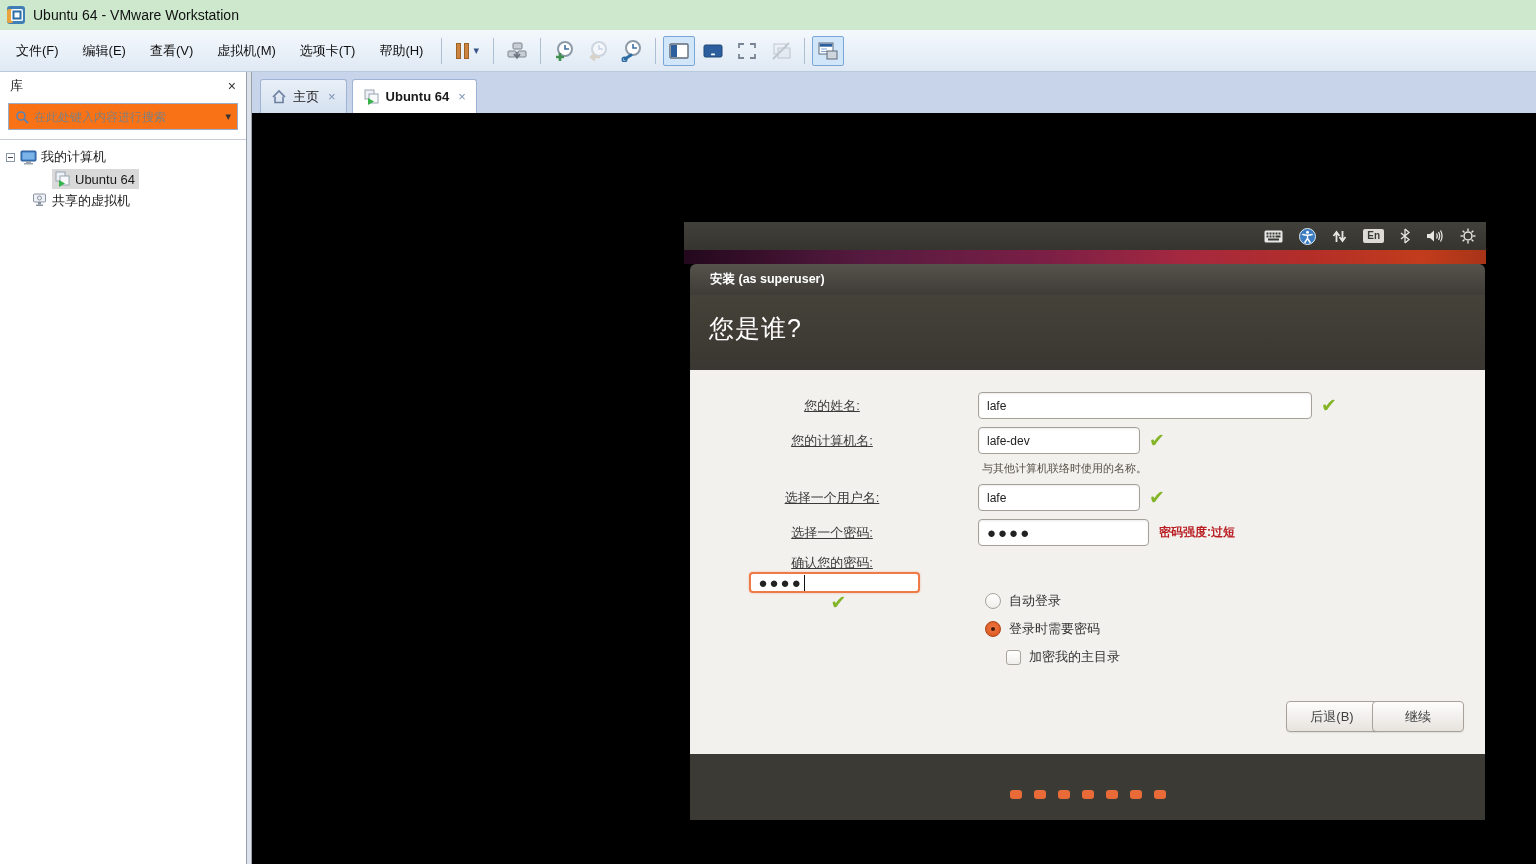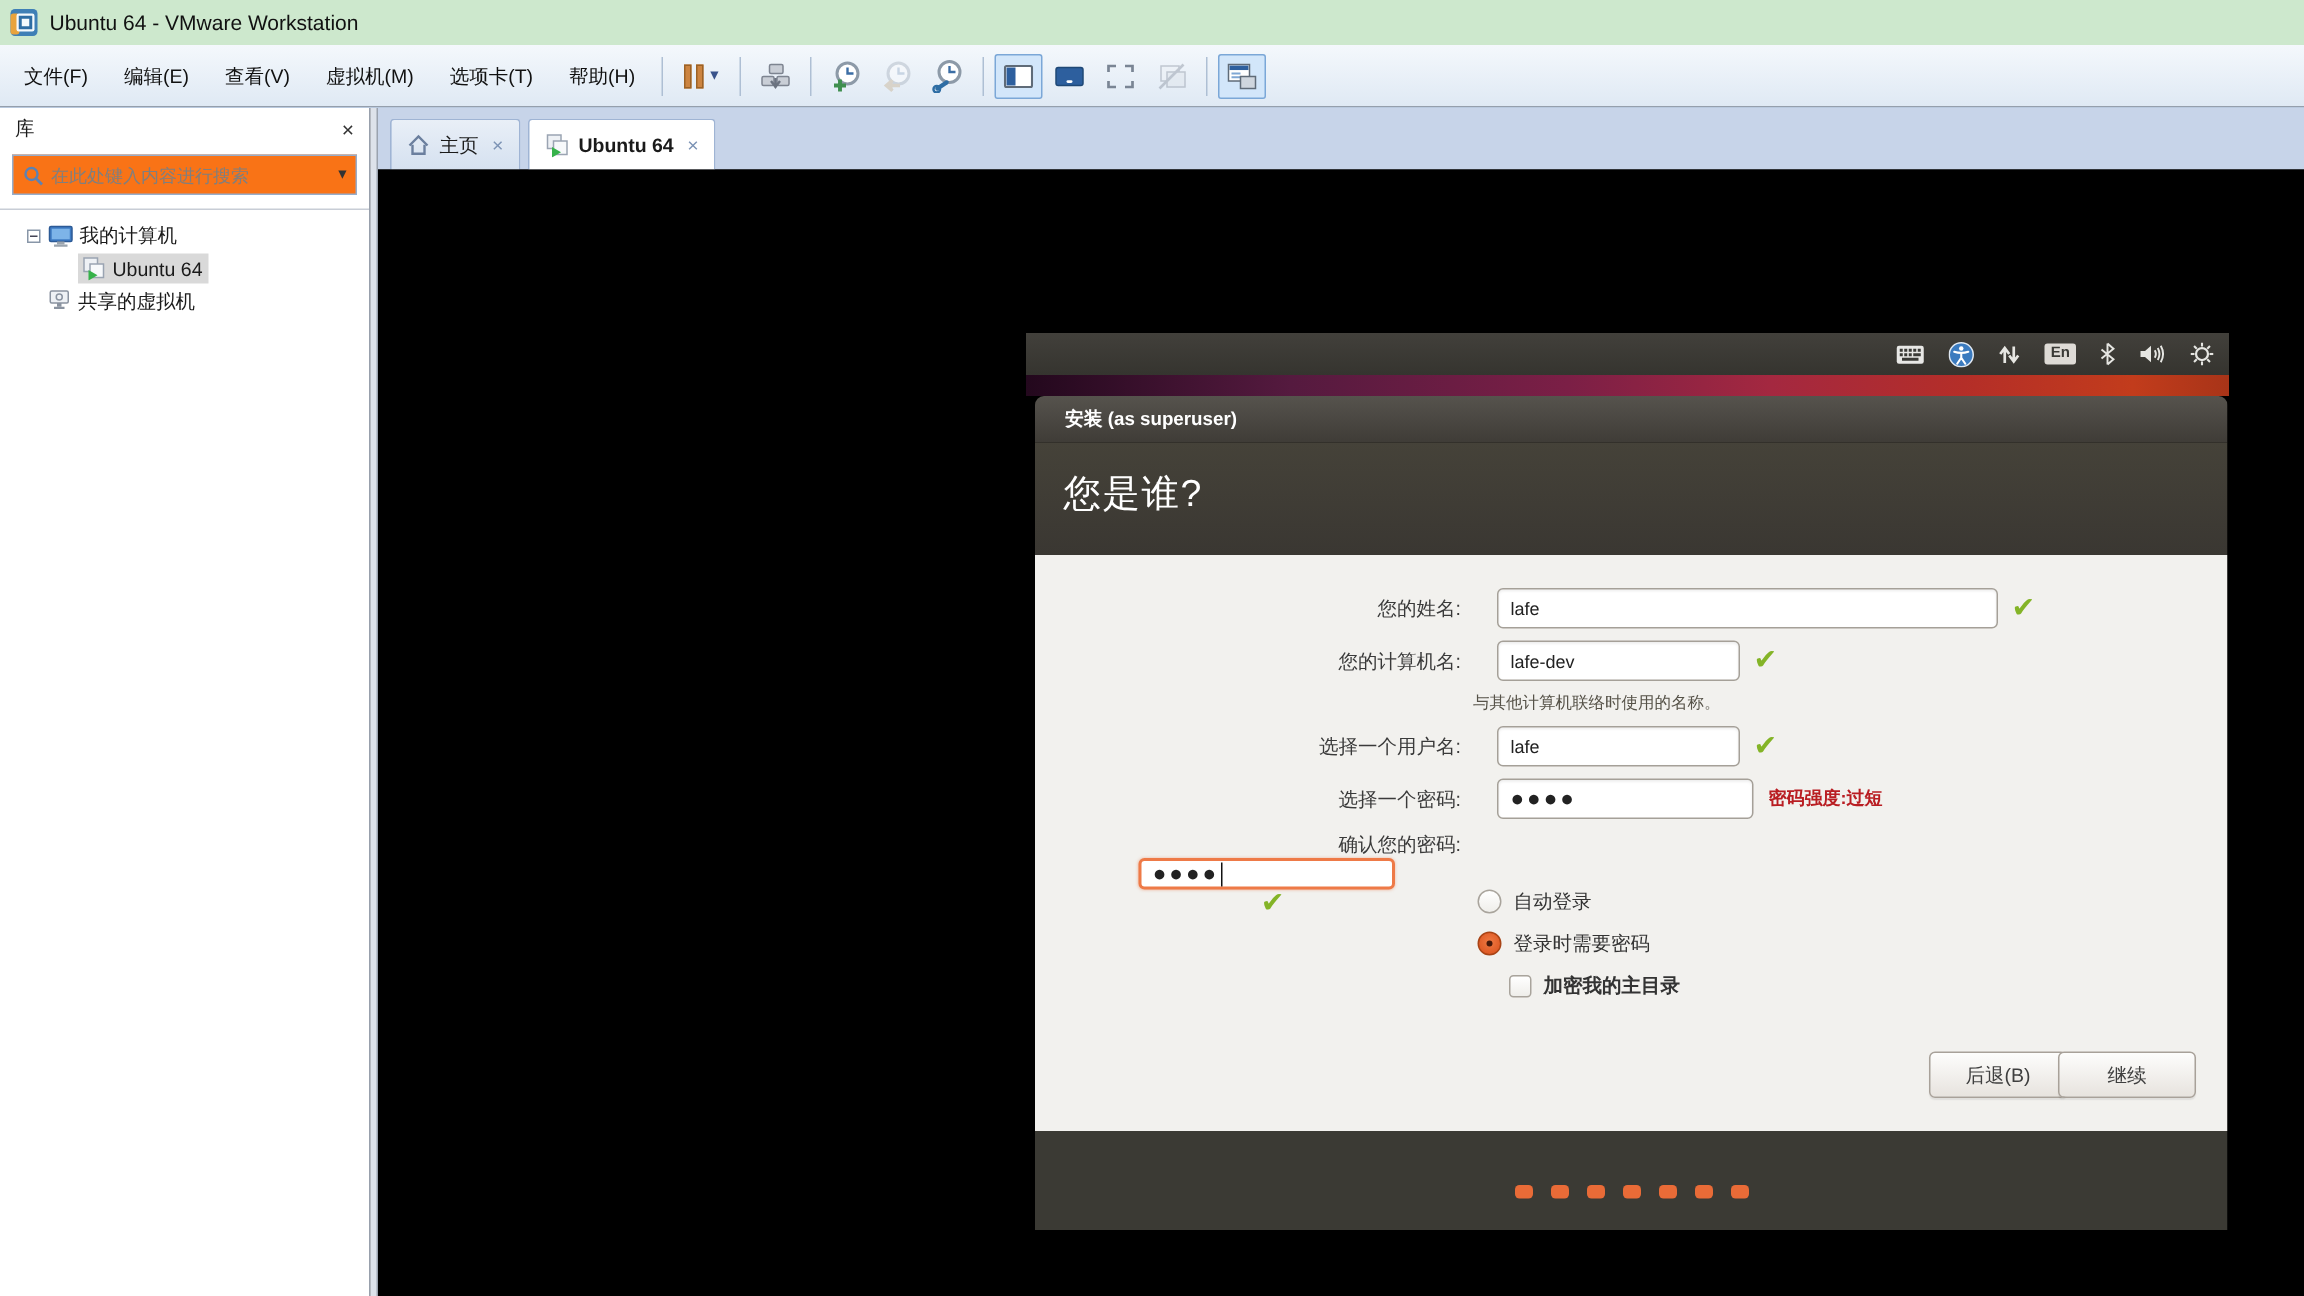--- a/index.html
+++ b/index.html
@@ -61,21 +61,21 @@
   .inst { margin-left:6px; width:795px; height:556px; border-radius:6px 6px 0 0; overflow:hidden; display:flex; flex-direction:column; }
   .inst-titlebar { height:31px; flex:none; background:linear-gradient(#56534d,#3f3c37); color:#fff; font-weight:bold; font-size:12.5px; display:flex; align-items:center; padding-left:20px; }
   .inst-header { height:75px; flex:none; background:linear-gradient(#454239,#3a3732); color:#fff; padding:17px 0 0 19px; }
   .inst-header h1 { font-size:25px; font-weight:normal; letter-spacing:1px; }
   .form { flex:none; height:384px; background:#f2f1ee; position:relative; font-size:13px; color:#333; }
   .inst-footer { flex:1; background:#3b3a34; display:flex; justify-content:center; }
   .dots { display:flex; gap:12px; margin-top:36px; height:9px; }
   .dot { width:12px; height:9px; border-radius:3px; background:#e96b37; }
 
   .irow { position:absolute; left:0; display:flex; align-items:center; height:27px; }
-  .ilabel { width:284px; text-align:right; margin-right:24px; flex:none; color:#3a3a3a; }
+  .ilabel { width:284px; text-align:center; margin-right:4px; flex:none; color:#3a3a3a;text-decoration:underline; }
   .tbox { height:27px; border:1px solid #a5a098; border-radius:4px; background:#fff; padding:0 8px; font-size:12px; color:#222;
           font-family:inherit; box-shadow:inset 0 1px 2px rgba(0,0,0,.08); }
   .tbox.pw { font-size:15px; font-weight:bold; letter-spacing:2px; }
   .tbox.focused { border:2px solid #ee7a47; display:flex; align-items:center; box-shadow:0 0 2px rgba(238,122,71,.5); }
   .caret-bar { display:inline-block; width:1px; height:16px; background:#111; margin-left:1px; }
   .ok { color:#84b427; font-size:19px; font-weight:bold; margin-left:9px; line-height:1; }
   .warn { color:#b91d22; font-weight:bold; font-size:12px; margin-left:10px; }
   .hint { position:absolute; left:292px; top:91px; font-size:11px; color:#565248; }
 
   .choicerow { position:absolute; display:flex; align-items:center; gap:8px; }
@@ -200,21 +200,21 @@
       </div>
       <div class="searchbox">
         <svg width="14" height="14" viewBox="0 0 14 14" style="margin-right:5px;flex:none;">
           <circle cx="6" cy="6" r="4" fill="none" stroke="#5b82b5" stroke-width="1.6"></circle>
           <path d="M9 9 L13 13" stroke="#5b82b5" stroke-width="1.8"></path>
         </svg>
         <input type="text" placeholder="在此处键入内容进行搜索" style="">
         <span class="caret-down" style="color:#333;">▾</span>
       </div>
       <div class="sb-tree">
-        <div class="tree-row" style="padding-left:18px;">
+        <div class="tree-row" style="padding-left:6px;">
           <span class="expander"></span>
           <svg class="ticon" width="17" height="15" viewBox="0 0 17 15">
             <rect x="1" y="1" width="15" height="10" rx="1" fill="#3f7cc4" stroke="#2c5a96"></rect>
             <rect x="2.5" y="2.5" width="12" height="7" fill="#7db4e8"></rect>
             <rect x="6" y="11" width="5" height="2" fill="#9aa4ae"></rect>
             <rect x="4" y="13" width="9" height="1.5" fill="#9aa4ae"></rect>
           </svg>
           <span>我的计算机</span>
         </div>
         <div class="tree-row" style="padding-left:52px;">
@@ -373,21 +373,21 @@
               </div>
 
               <div class="choicerow" style="top:222px; left:295px;">
                 <span class="radio"></span>
                 <span>自动登录</span>
               </div>
               <div class="choicerow" style="top:250px; left:295px;">
                 <span class="radio sel"></span>
                 <span>登录时需要密码</span>
               </div>
-              <div class="choicerow" style="top:278px; left:316px;font-weight:bold;">
+              <div class="choicerow" style="top:278px; left:316px;">
                 <span class="checkbox"></span>
                 <span>加密我的主目录</span>
               </div>
 
               <button class="btn" style="left:596px;">后退(B)</button>
               <button class="btn" style="left:682px;">继续</button>
             </div>
 
             <div class="inst-footer">
               <div class="dots">

